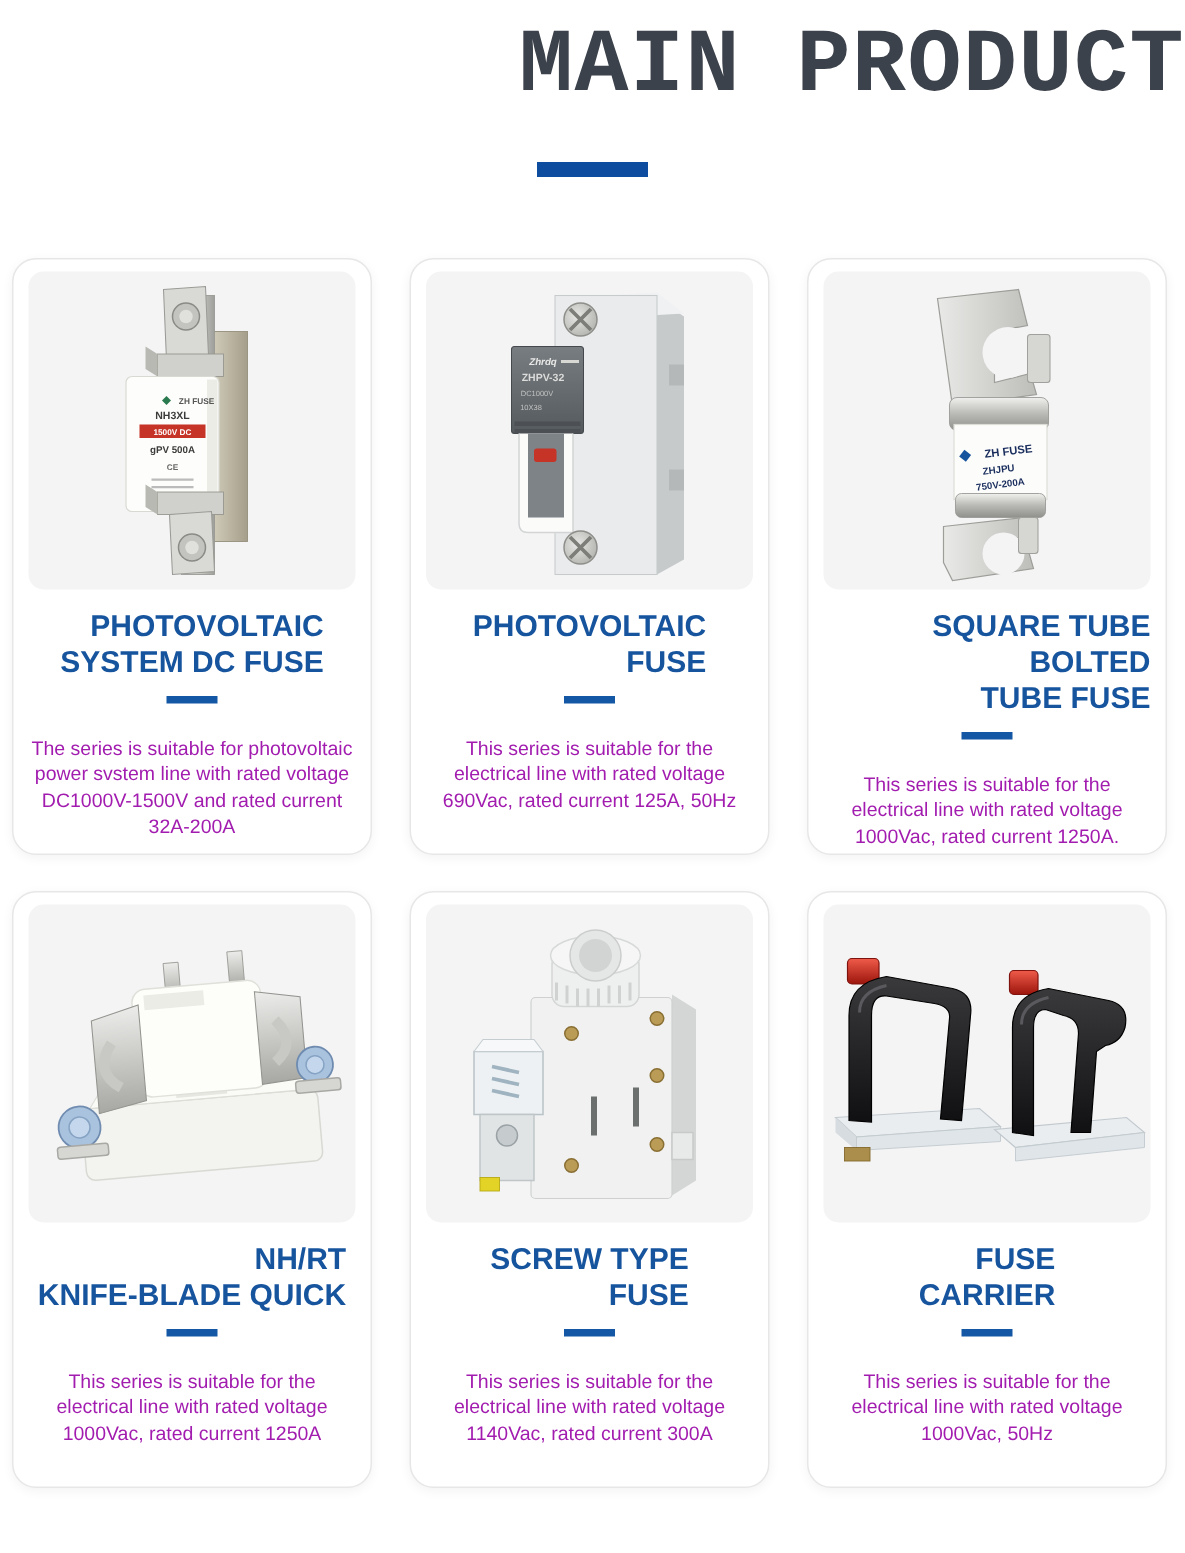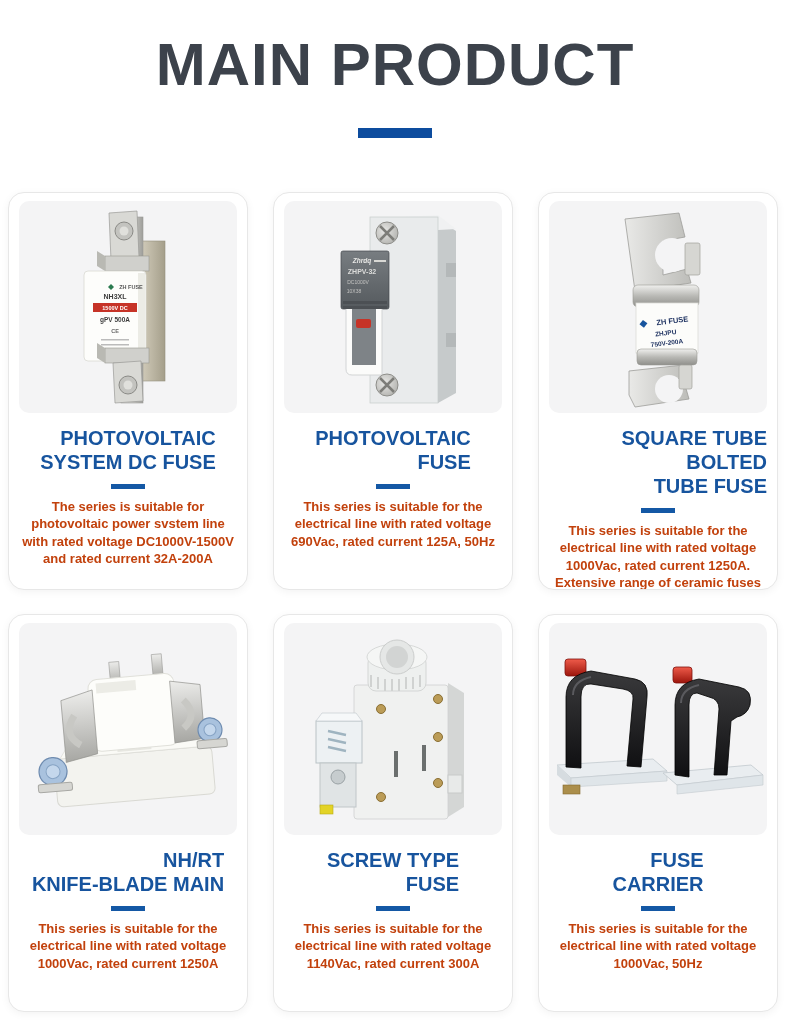--- a/index.html
+++ b/index.html
@@ -1,21 +1,21 @@
 <!DOCTYPE html>
 <html><head>
 <meta charset="utf-8">
 <style>
   * { margin:0; padding:0; box-sizing:border-box; }
   html,body { background:#ffffff; }
   body {
     width:790px; height:1035px; margin:0 auto; overflow:hidden;
     font-family:"Liberation Sans", sans-serif;
   }
-  .header { padding-top:32px; text-align:center; }
+  .header { padding-top:12px; text-align:right;font-family:Liberation Mono, monospace; }
   .header-title {
     font-size:60px; font-weight:bold; color:#3c424b; letter-spacing:1px;
     line-height:1.1;
   }
   .header-bar {
     width:74px; height:10px; background:#0d4c9e; margin:30px auto 0;
   }
   .grid {
     display:grid; grid-template-columns:repeat(3, 240px);
     grid-auto-rows:398px; gap:24px 25px;
@@ -30,22 +30,22 @@
   .product-image {
     width:218px; height:212px; background:#f4f4f5; border-radius:10px;
     display:flex; align-items:center; justify-content:center; flex-shrink:0;
   }
   .card-title {
     margin-top:13px; color:#17549e; font-weight:bold; font-size:20px;
     line-height:1.2; text-align:right; white-space:pre-line;
   }
   .divider { width:34px; height:5px; background:#1458a5; margin:10px auto 9px; flex-shrink:0; }
   .card-desc {
-    font-size:13px; font-weight:bold; color:#c2410c; line-height:1.33;
-    text-align:center; padding:0 1px;
+    font-size:13px; font-weight:normal; color:#a21caf; line-height:1.33;
+    text-align:center; padding:0 1px;margin-top:12px;
   }
   svg .tt { font-family:"Liberation Sans", sans-serif; font-weight:bold; }
 </style>
 </head>
 <body>
 
 <div class="header">
   <div class="header-title">MAIN PRODUCT</div>
   <div class="header-bar"></div>
 </div>
@@ -199,21 +199,21 @@
           <circle cx="30" cy="140" r="14" fill="#a9c2de" stroke="#6f8cb0" stroke-width="1.2"></circle>
           <circle cx="30" cy="140" r="7" fill="#c4d7ec" stroke="#86a3c4"></circle>
           <rect x="14" y="152" width="34" height="8" rx="2" fill="#d6d6d2" stroke="#a8a8a4"></rect>
           <circle cx="190" cy="112" r="12" fill="#a9c2de" stroke="#6f8cb0" stroke-width="1.2"></circle>
           <circle cx="190" cy="112" r="6" fill="#c4d7ec" stroke="#86a3c4"></circle>
           <rect x="176" y="122" width="30" height="8" rx="2" fill="#d6d6d2" stroke="#a8a8a4"></rect>
         </g>
       </svg>
     </div>
     <div class="card-title">NH/RT
-KNIFE-BLADE MAIN</div>
+KNIFE-BLADE QUICK</div>
     <div class="divider"></div>
     <div class="card-desc">This series is suitable for the electrical line with rated voltage 1000Vac, rated current 1250A</div>
   </div>
 
   <div class="card">
     <div class="product-image">
       <svg width="214" height="208" viewBox="0 0 214 208">
         <polygon points="162,58 178,68 178,182 162,192" fill="#d4d6d5"></polygon>
         <rect x="68" y="60" width="94" height="134" rx="3" fill="#f0f1f0" stroke="#cfd1d0" stroke-width="0.8"></rect>
         <rect x="82" y="30" width="58" height="36" rx="8" fill="#eef0ef" stroke="#d4d6d5"></rect>

